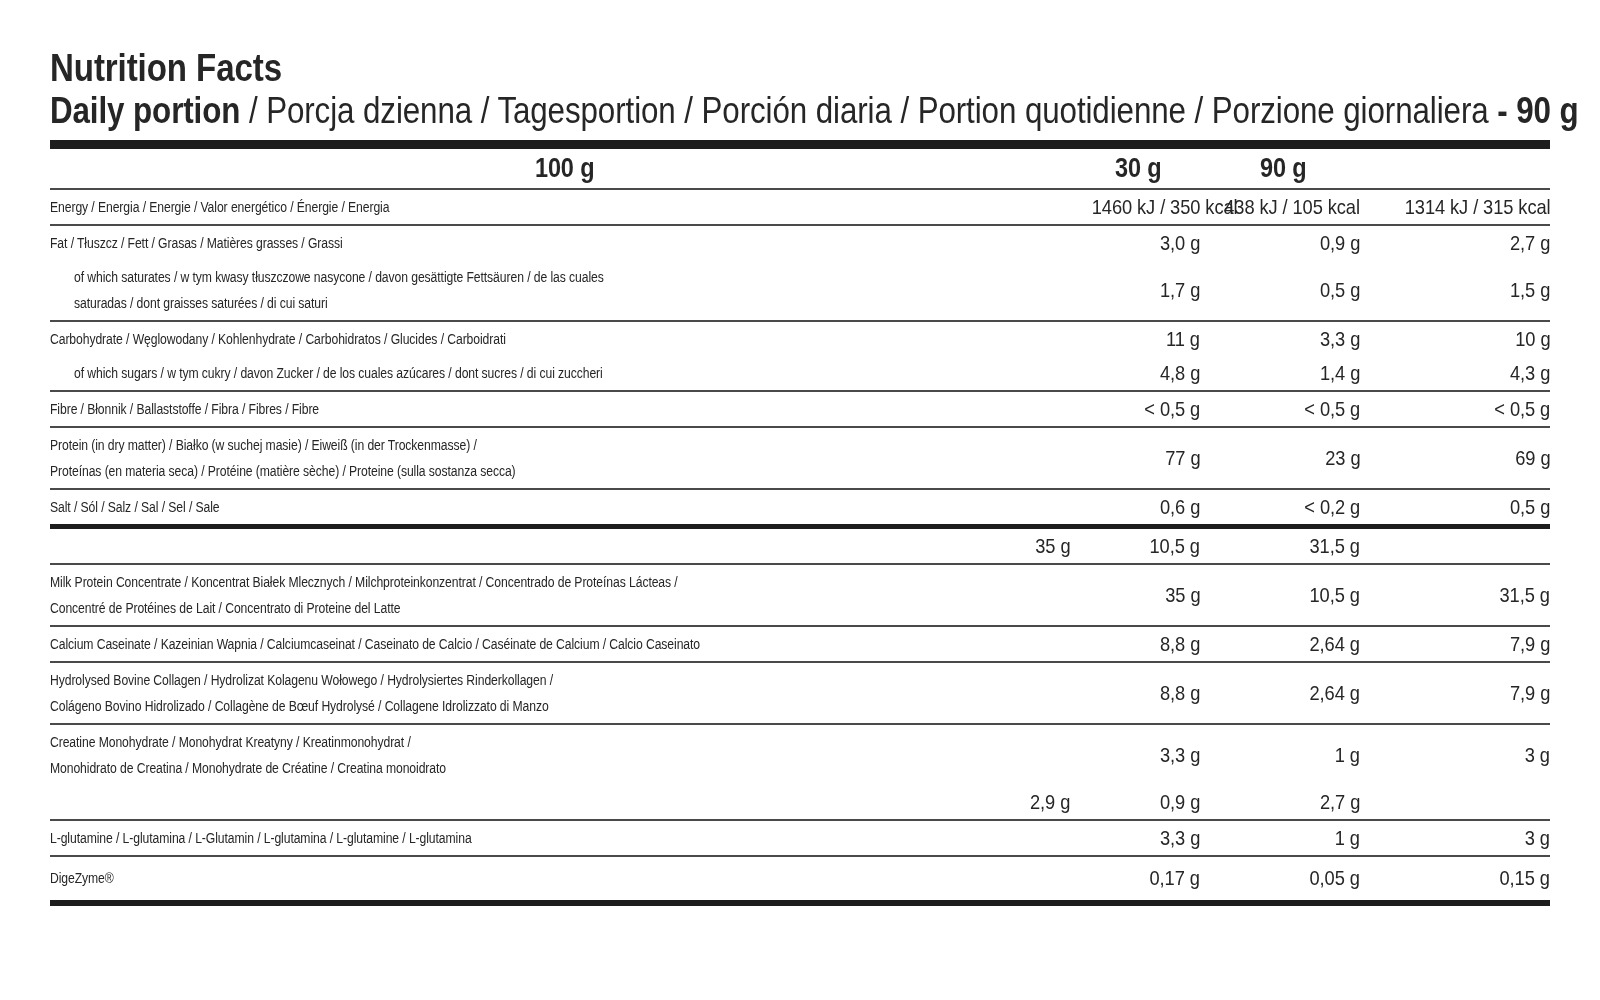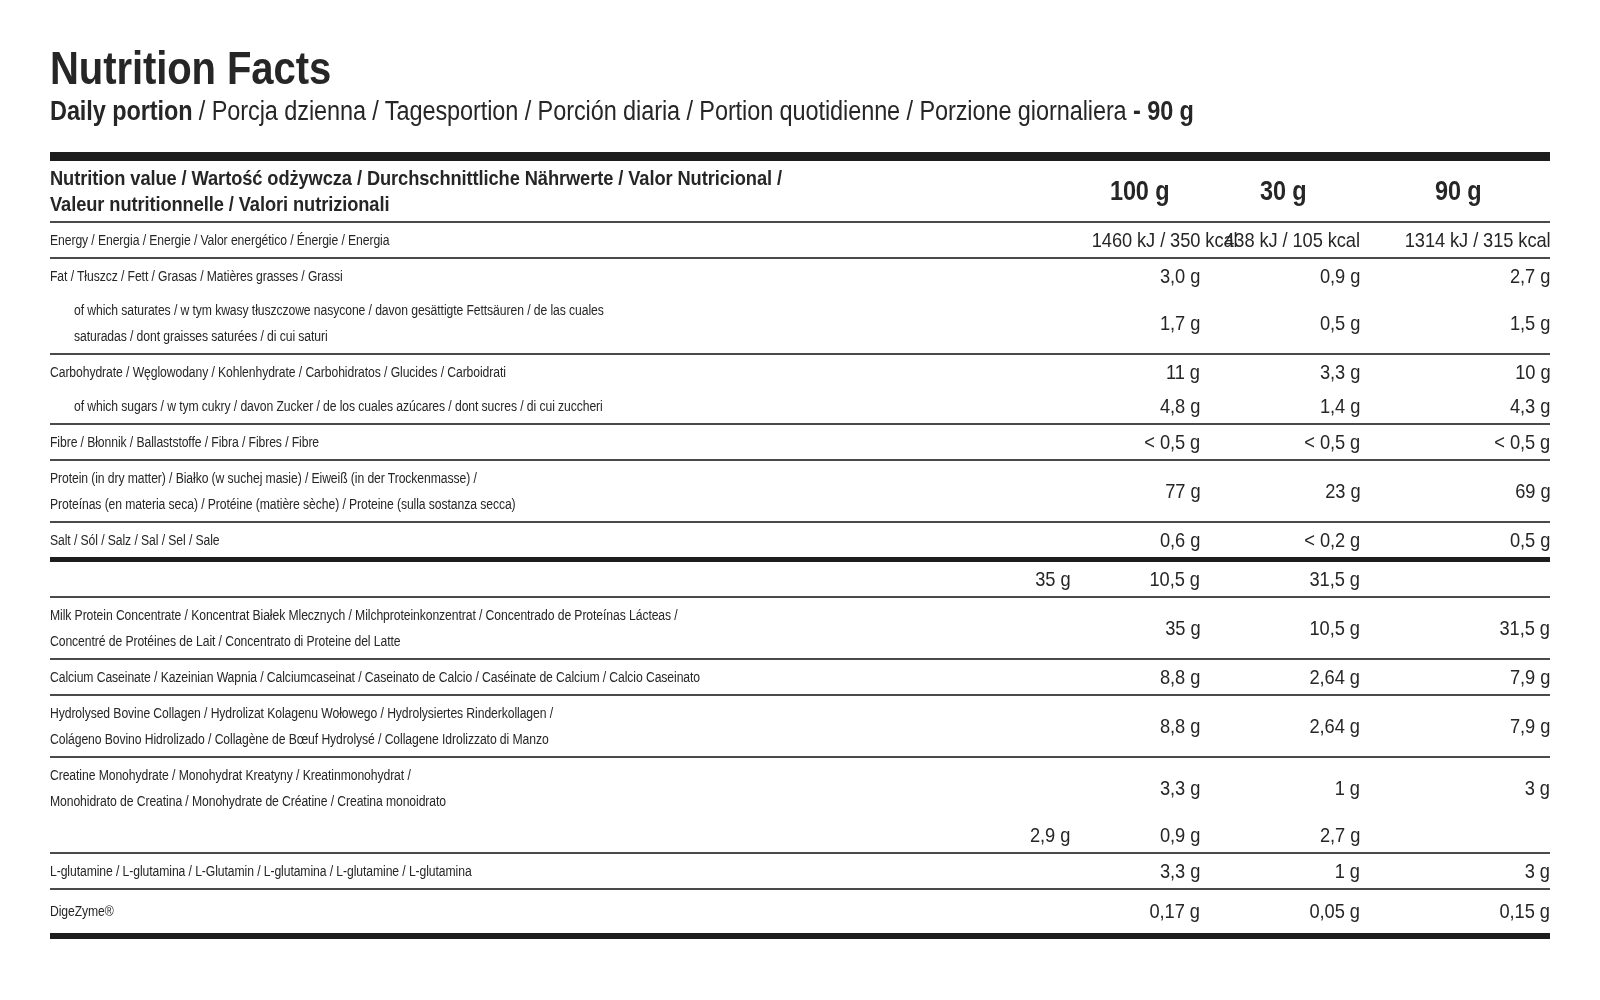--- a/index.html
+++ b/index.html
@@ -21,24 +21,24 @@
   .cx{
     display:inline-block;
     transform:scaleX(0.87);
     transform-origin:0 50%;
     white-space:pre;
   }
   .cx.from-right{ transform-origin:100% 50%; }
   .b{ font-weight:bold; }
 
   .title{
-    font-size:46px; font-weight:bold; line-height:48px;
+    font-size:38px; font-weight:bold; line-height:48px;
   }
   .subtitle{
-    font-size:27px; line-height:34px; margin-top:2px; margin-bottom:24px;
+    font-size:36px; line-height:34px; margin-top:2px; margin-bottom:12px;
   }
 
   .ntable{
     border-top:9px solid var(--rule-thick);
     border-bottom:6px solid var(--rule-thick);
     width:1500px;
   }
 
   .grid-row{
     display:grid;
@@ -76,24 +76,20 @@
     <span class="cx">Nutrition Facts</span>
   </div>
 
   <div class="subtitle">
     <span class="cx"><span class="b">Daily portion</span><span> / Porcja dzienna / Tagesportion / Porción diaria / Portion quotidienne / Porzione giornaliera </span><span class="b">- 90 g</span></span>
   </div>
 
   <div class="ntable">
 
     <div class="grid-row thead">
-      <div class="hlabel">
-        <span class="cx">Nutrition value / Wartość odżywcza / Durchschnittliche Nährwerte / Valor Nutricional /
-Valeur nutritionnelle / Valori nutrizionali</span>
-      </div>
       <div class="hcol">
         <span class="cx from-right">100 g</span>
       </div>
       <div class="hcol">
         <span class="cx from-right">30 g</span>
       </div>
       <div class="hcol">
         <span class="cx from-right">90 g</span>
       </div>
     </div>

